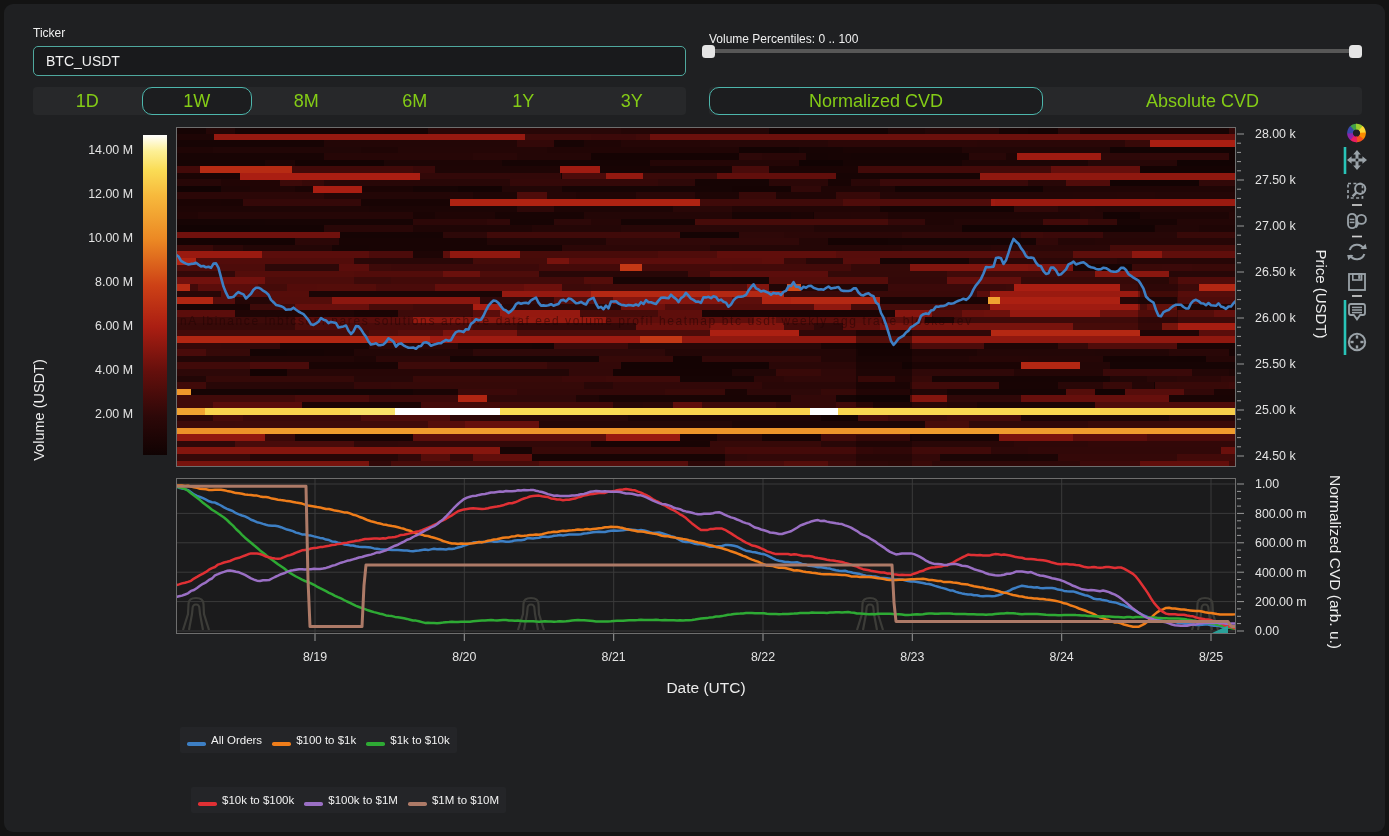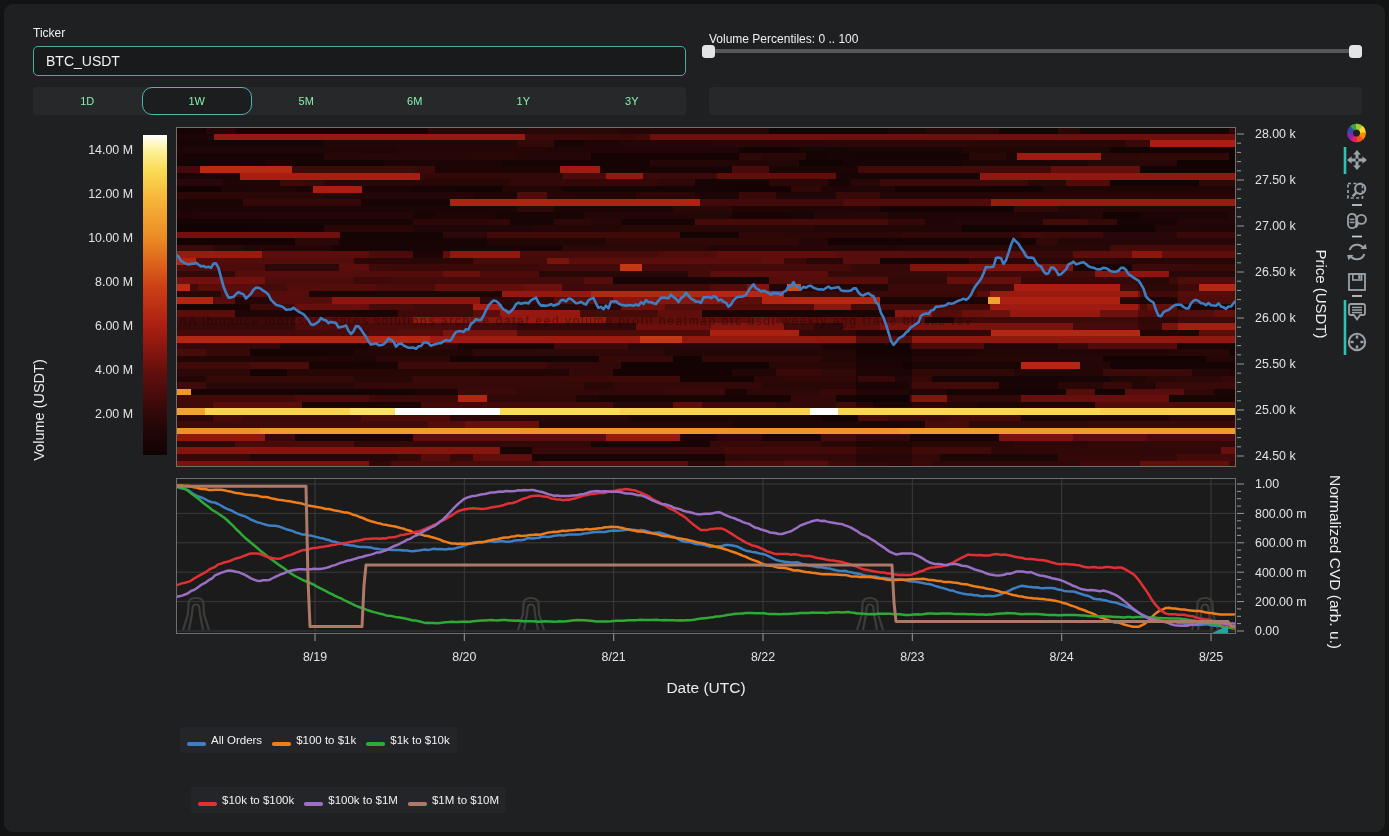--- a/index.html
+++ b/index.html
@@ -1,19 +1,19 @@
 <!DOCTYPE html>
 <html><head><meta charset="utf-8"><style>
 *{margin:0;padding:0;box-sizing:border-box}
 html,body{width:1389px;height:836px;background:#131313;font-family:"Liberation Sans",sans-serif;overflow:hidden}
 .card{position:absolute;left:4px;top:4px;width:1381px;height:828px;background:#1f2022;border-radius:9px}
 .lbl{position:absolute;color:#efefef;font-size:12px}
 .input{position:absolute;left:33px;top:46px;width:653px;height:30px;background:#191a1c;border:1px solid #4fa89e;border-radius:5px;color:#f2f2f2;font-size:14px;line-height:28px;padding-left:12px}
 .bar{position:absolute;height:28px;background:#27282a;border-radius:4px;display:flex}
-.bar .bt{flex:1;display:flex;align-items:center;justify-content:center;color:#86efac;font-size:11px}
+.bar .bt{flex:1;display:flex;align-items:center;justify-content:center;color:#84cc16;font-size:18px}
 .bar .sel{border:1px solid #4db6ac;border-radius:10px;background:#1c1d1f}
 .track{position:absolute;left:709px;top:49px;width:647px;height:4px;background:#575757;border-radius:2px}
 .handle{position:absolute;width:13px;height:13px;background:#e4e4e4;border-radius:3.5px;top:44.5px}
 .leg{position:absolute;background:#242528;border-radius:2px;display:inline-flex;align-items:center;color:#f2f2f2;font-size:11.5px;white-space:nowrap}
 .leg .dash{display:inline-block;width:19px;height:3.6px;border-radius:1.8px;margin-right:5px;flex:0 0 19px}
 .leg span.it{display:inline-flex;align-items:flex-end;white-space:nowrap}
 </style></head>
 <body>
 <div class="card"></div>
 <svg width="1389" height="836" viewBox="0 0 1389 836" style="position:absolute;left:0;top:0">
@@ -937,30 +937,32 @@
       <line x1="0" y1="3.4" x2="0" y2="6.6" stroke-width="2.4"></line>
       <line x1="-6.6" y1="0" x2="-3.4" y2="0" stroke-width="2.4"></line>
       <line x1="3.4" y1="0" x2="6.6" y2="0" stroke-width="2.4"></line>
     </g>
 </svg>
 <div class="lbl" style="left:33px;top:26px">Ticker</div>
 <div class="input">BTC_USDT</div>
 <div class="bar" style="left:33px;top:87px;width:653px">
 <div class="bt">1D</div>
     <div class="bt sel">1W</div>
-    <div class="bt">5M</div>
+    <div class="bt">8M</div>
     <div class="bt">6M</div>
     <div class="bt">1Y</div>
     <div class="bt">3Y</div>
 </div>
 <div class="lbl" style="left:709px;top:32px">Volume Percentiles: 0 .. 100</div>
 <div class="track"></div>
 <div class="handle" style="left:702px"></div>
 <div class="handle" style="left:1349px"></div>
 <div class="bar" style="left:709px;top:87px;width:653px">
+<div class="bt sel" style="flex:0 0 334px">Normalized CVD</div>
+    <div class="bt">Absolute CVD</div>
 </div>
 <div class="leg" style="left:180px;top:727px;height:26px;padding:0 7px 0 7px">
 <span class="it"><span class="dash" style="background:#3d7fc4"></span>All Orders</span>
 <span class="it" style="margin-left:10px"><span class="dash" style="background:#ef7d1a"></span>$100 to $1k</span>
 <span class="it" style="margin-left:10px"><span class="dash" style="background:#2eaa34"></span>$1k to $10k</span>
 </div>
 <div class="leg" style="left:191px;top:787px;height:26px;padding:0 7px 0 7px">
 <span class="it"><span class="dash" style="background:#e03034"></span>$10k to $100k</span>
 <span class="it" style="margin-left:10px"><span class="dash" style="background:#9a6fc4"></span>$100k to $1M</span>
 <span class="it" style="margin-left:10px"><span class="dash" style="background:#ad7a67"></span>$1M to $10M</span>

